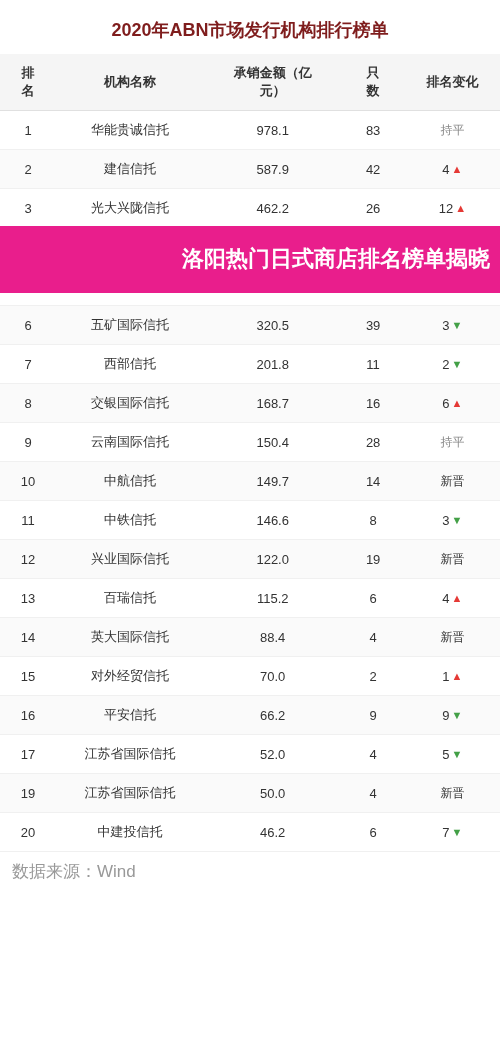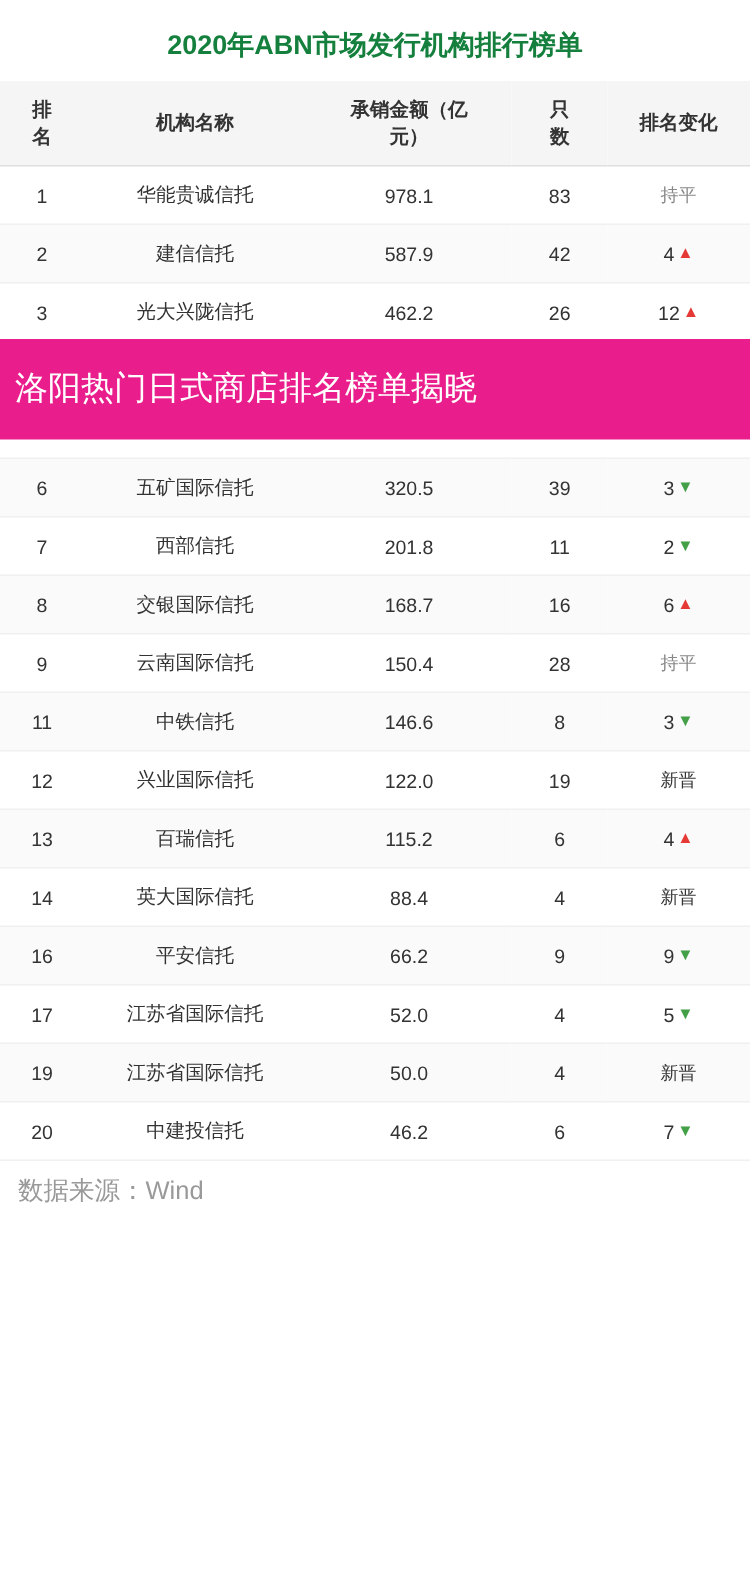--- a/index.html
+++ b/index.html
@@ -8,21 +8,21 @@
       min-height: 1058px;
       background: #fff;
       font-family: "PingFang SC", "Microsoft YaHei", Arial, sans-serif;
       position: relative;
     }
     .page-title {
       text-align: center;
       font-size: 18px;
       font-weight: bold;
       padding: 18px 10px 12px;
-      color: #15803d;
+      color: #7f1d1d;
     }
     table {
       width: 100%;
       border-collapse: collapse;
     }
     thead tr {
       background: #f5f5f5;
     }
     thead th {
       font-size: 13px;
@@ -69,22 +69,22 @@
     }
     
     .overlay-banner {
       position: absolute;
       top: 226px;
       left: 0;
       width: 100%;
       background: #e91e8c;
       color: #fff;
       font-size: 22px;
-      font-weight: normal;
-      text-align: left;
+      font-weight: bold;
+      text-align: right;
       padding: 18px 10px;
       line-height: 1.4;
       z-index: 10;
     }
   </style>
 </head>
 <body>
 
 <div class="page-title">2020年ABN市场发行机构排行榜单</div>
 
@@ -181,20 +181,29 @@
       <tr>
         <td>9</td>
         <td>云南国际信托</td>
         <td>150.4</td>
         <td>28</td>
         <td><span class="change-cell">
             <span class="flat">持平</span>
           </span></td>
       </tr>
       <tr>
+        <td>10</td>
+        <td>中航信托</td>
+        <td>149.7</td>
+        <td>14</td>
+        <td><span class="change-cell">
+            <span class="new">新晋</span>
+          </span></td>
+      </tr>
+      <tr>
         <td>11</td>
         <td>中铁信托</td>
         <td>146.6</td>
         <td>8</td>
         <td><span class="change-cell">
             <span>3</span>
             <span class="arrow-down">▼</span>
           </span></td>
       </tr>
       <tr>
@@ -219,20 +228,30 @@
       <tr>
         <td>14</td>
         <td>英大国际信托</td>
         <td>88.4</td>
         <td>4</td>
         <td><span class="change-cell">
             <span class="new">新晋</span>
           </span></td>
       </tr>
       <tr>
+        <td>15</td>
+        <td>对外经贸信托</td>
+        <td>70.0</td>
+        <td>2</td>
+        <td><span class="change-cell">
+            <span>1</span>
+            <span class="arrow-up">▲</span>
+          </span></td>
+      </tr>
+      <tr>
         <td>16</td>
         <td>平安信托</td>
         <td>66.2</td>
         <td>9</td>
         <td><span class="change-cell">
             <span>9</span>
             <span class="arrow-down">▼</span>
           </span></td>
       </tr>
       <tr>

